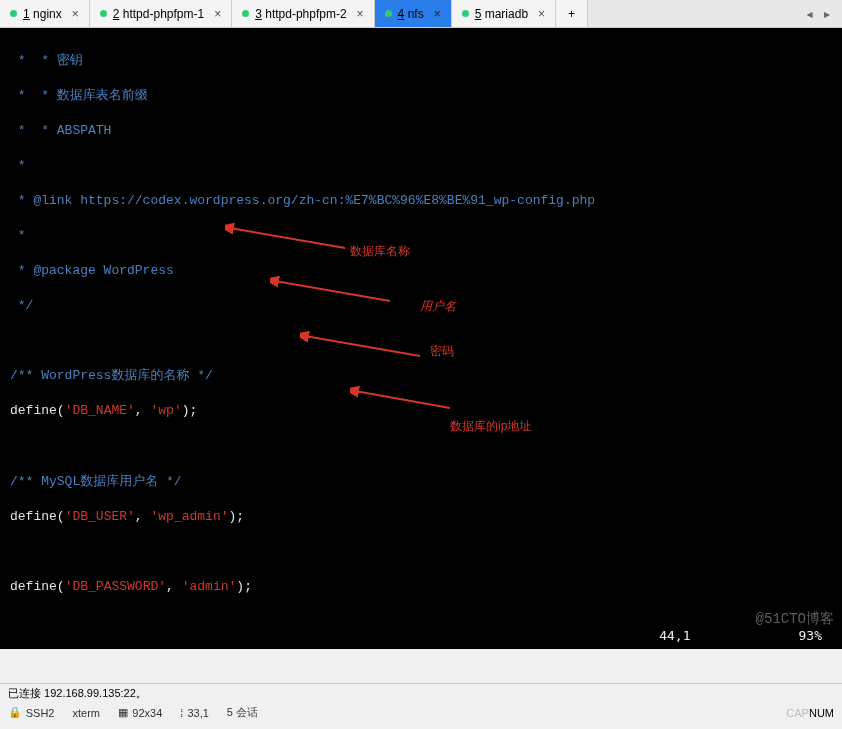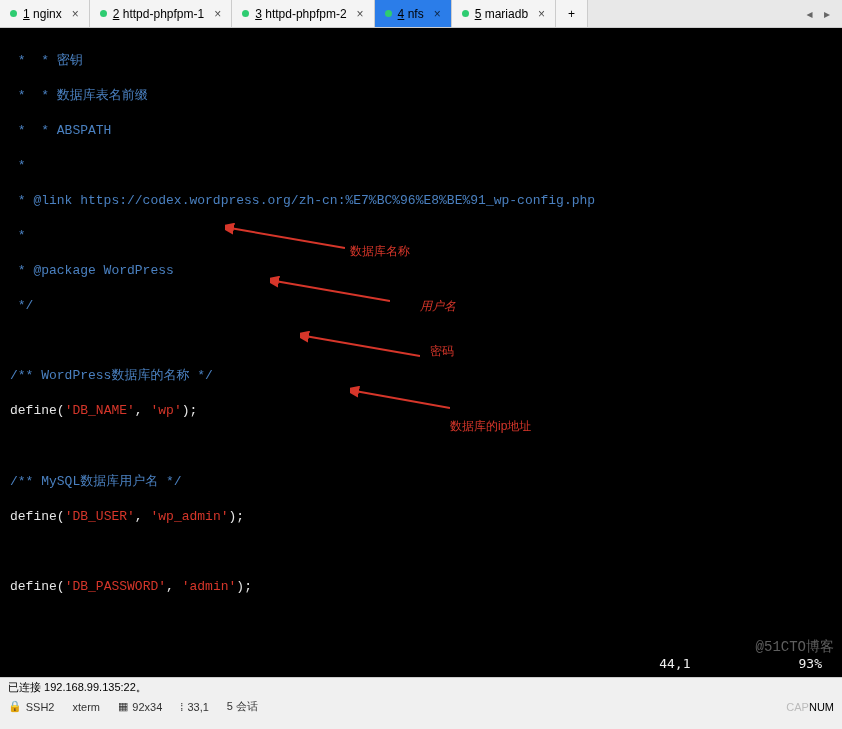--- a/index.html
+++ b/index.html
@@ -12,21 +12,21 @@
   .tab-close { margin-left:4px; opacity:0.7; }
   .tab-arrows { margin-left:auto; padding:0 8px; color:#666; letter-spacing:4px; }
   .terminal { flex:1; background:#000; color:#fff; font-family: Consolas, "Courier New", monospace; font-size:13px; line-height:1.35; padding:6px 10px; position:relative; white-space:pre; overflow:hidden; }
   .c-white { color:#e6e6e6; }
   .c-cyan { color:#e5e5e5; }
   .c-red { color:#d6362a; }
   .c-blue { color:#4a80c0; }
   .annot { position:absolute; color:#d6362a; font-family:"Microsoft YaHei","SimSun",sans-serif; font-size:12px; pointer-events:none; }
   svg.arrow { position:absolute; pointer-events:none; }
   .footer-info { position:absolute; bottom:4px; right:20px; color:#eee; font-family:Consolas,monospace; }
-  .status { background:#f0f0f0; border-top:1px solid #ccc; height:52px; display:flex; flex-direction:column; font-size:11px; }
+  .status { background:#f0f0f0; border-top:1px solid #ccc; height:46px; display:flex; flex-direction:column; font-size:11px;margin-top:34px; }
   .status-top { padding:2px 8px; }
   .status-bot { display:flex; align-items:center; gap:18px; padding:2px 8px; }
   .sb-item { display:flex; align-items:center; gap:4px; color:#333; }
   .lock{ font-size:11px; }
   .sb-right{ margin-left:auto; display:flex; }
   .sb-right .dim{ color:#bbb; }
   .watermark{ position:absolute; right:8px; bottom:20px; color:#bbb; opacity:0.5; font-size:14px;}
 </style>
 </head>
 <body>

